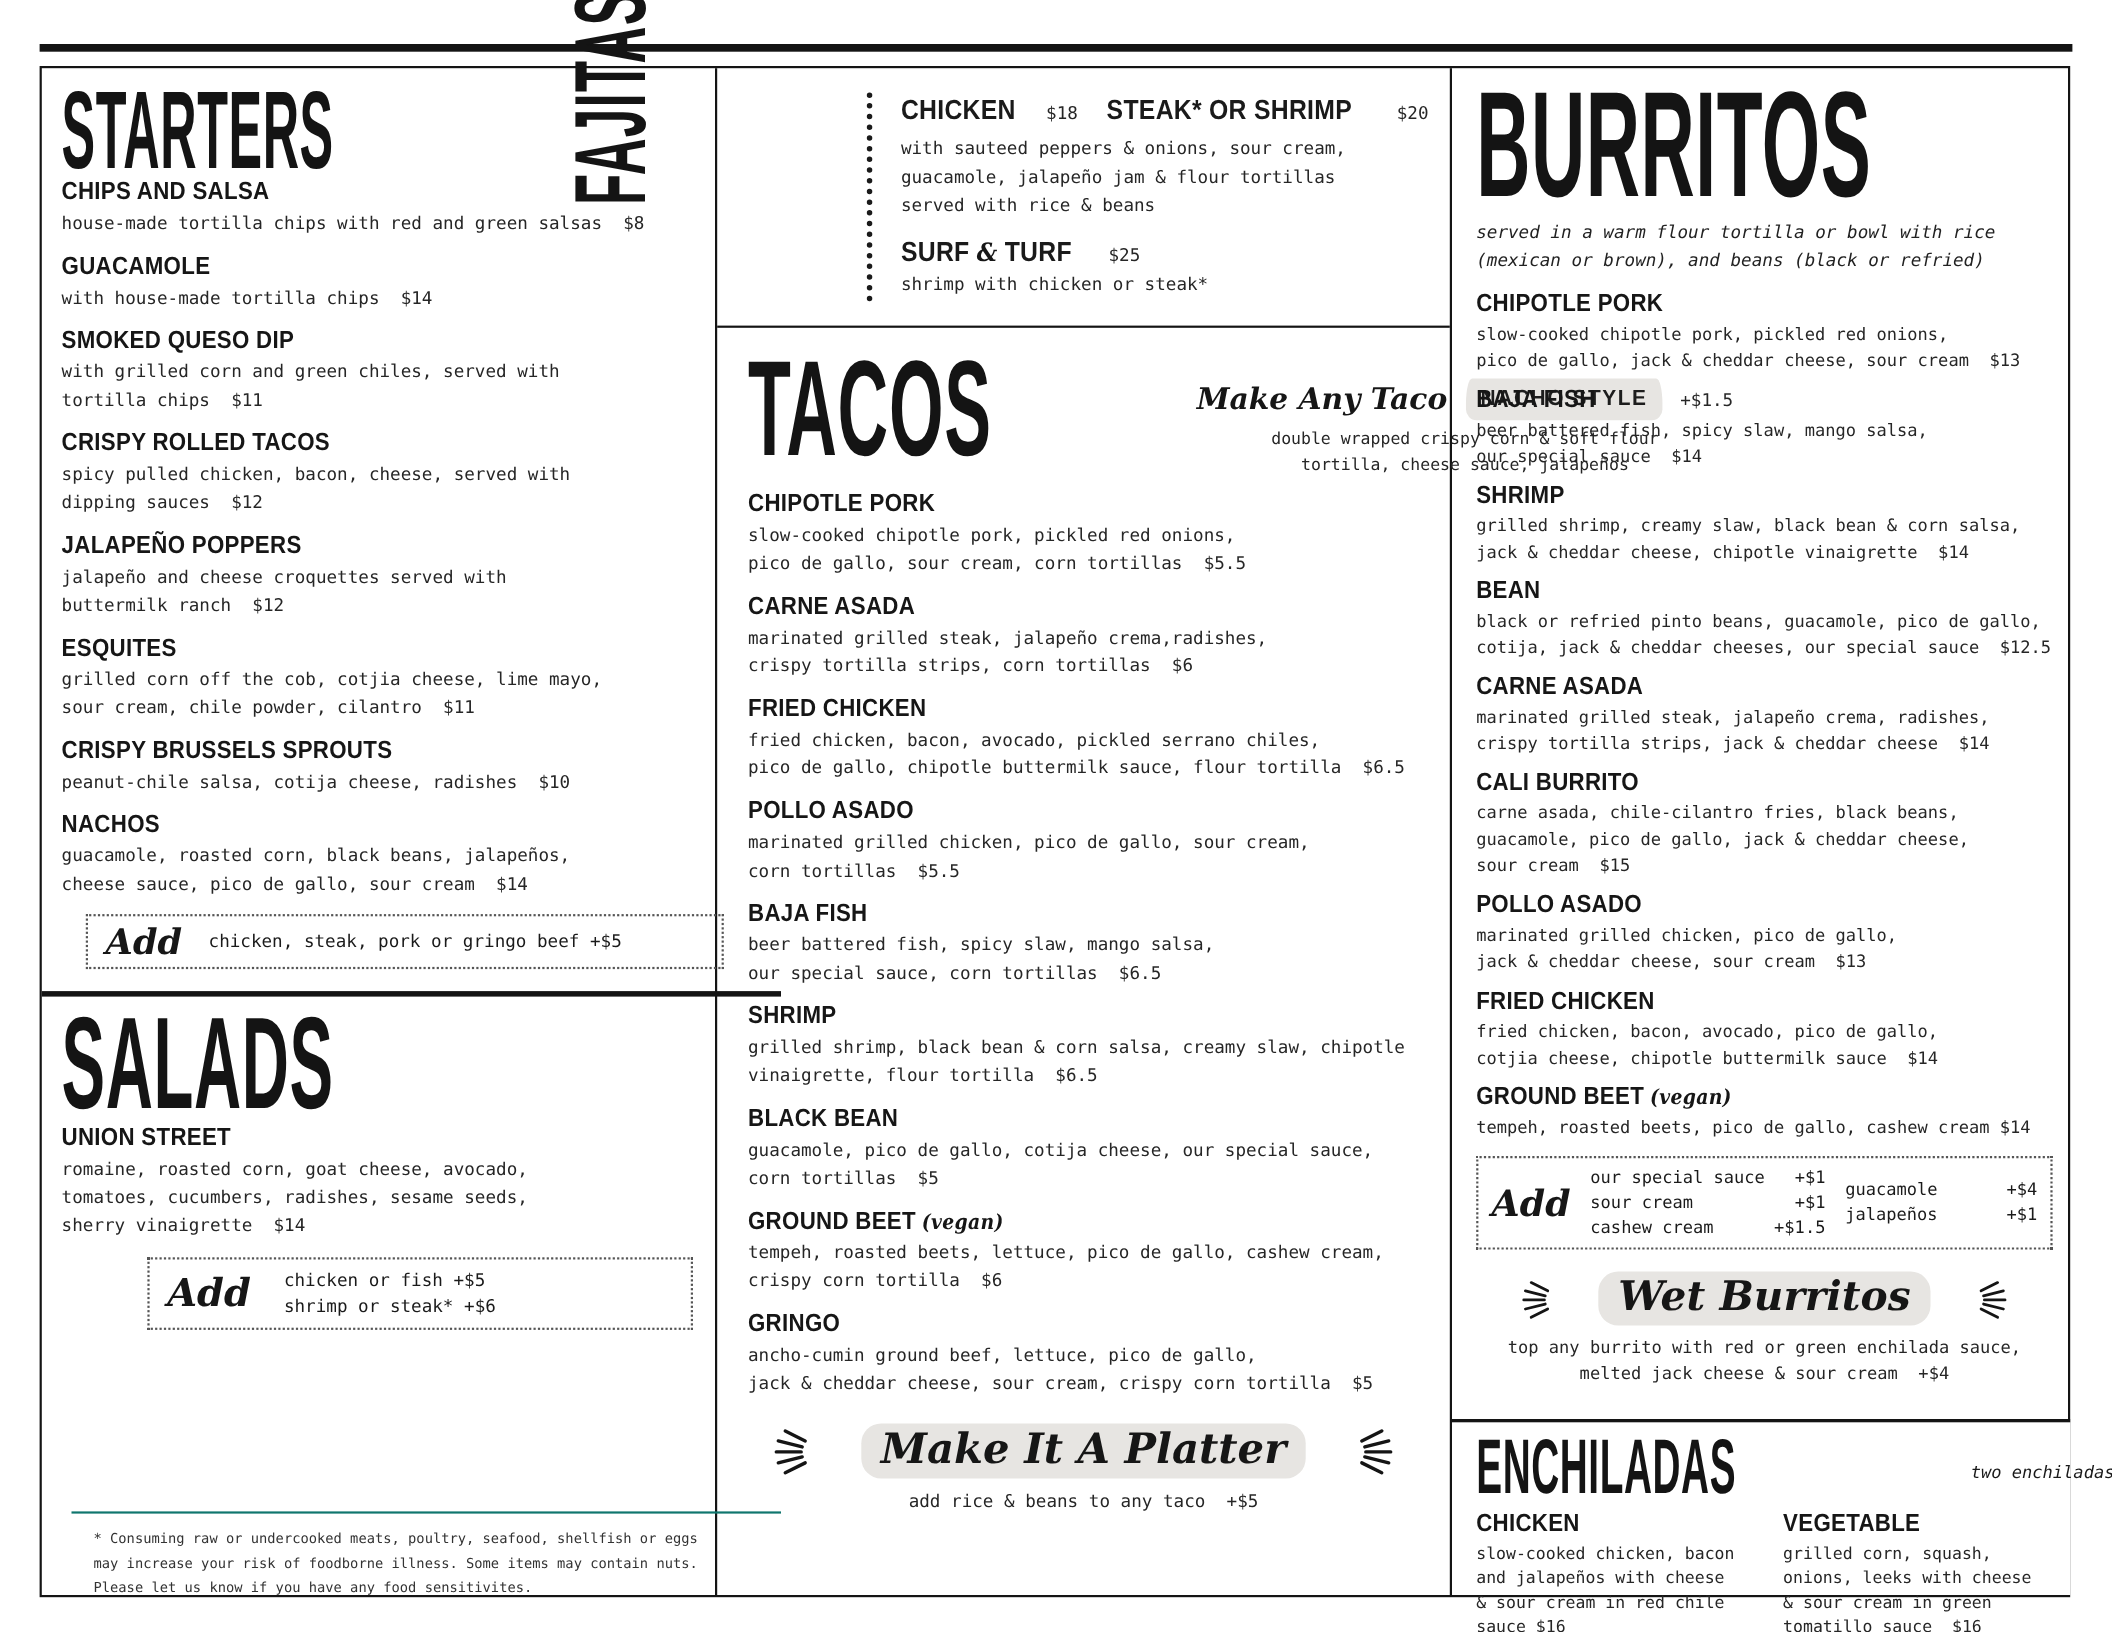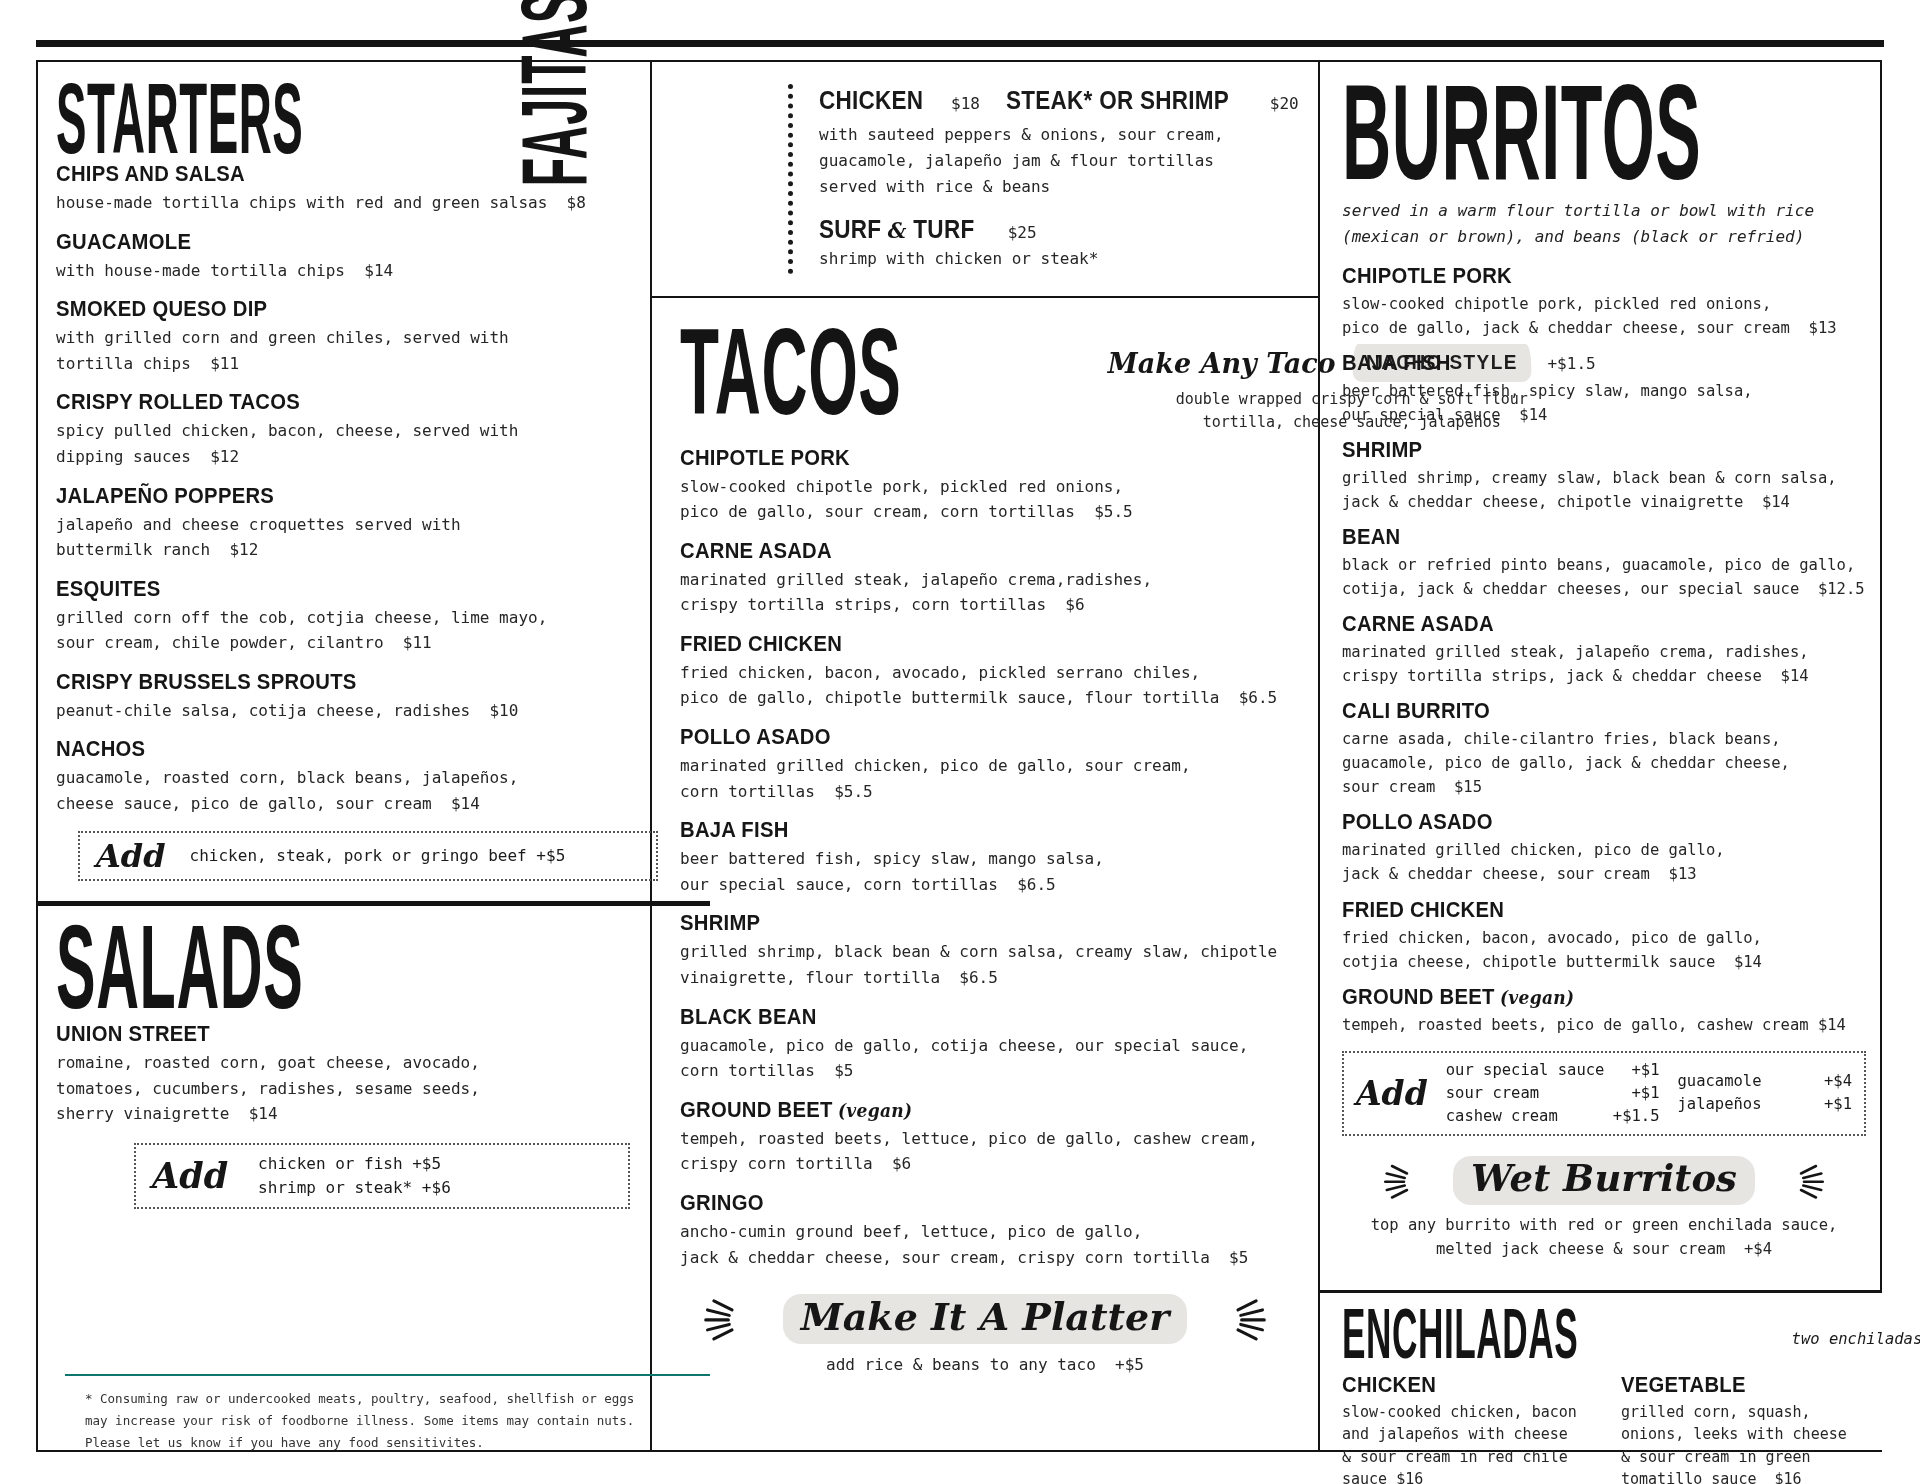--- a/index.html
+++ b/index.html
@@ -37,21 +37,21 @@
   .disclaimer{position:absolute;left:0;right:0;bottom:0;border-top:2px solid #0f766e;padding:12px 20px 14px 20px;font-size:12.5px;line-height:1.75;white-space:pre-wrap;color:#333;margin-left:27px;}
   
   .fajitas{height:236px;border-bottom:2px solid #141414;display:flex;align-items:center;box-sizing:border-box;padding:8px 16px 8px 34px;}
   .faj-title-wrap{position:relative;width:92px;height:212px;flex:0 0 auto;}
   .faj-title{position:absolute;left:50%;top:50%;transform:translate(-50%,-50%) rotate(-90deg) scale(.58,1.15);font-size:80px;letter-spacing:2px;}
   .faj-dots{height:190px;border-left:5px dotted #1a1a1a;margin:0 26px 0 10px;}
   .faj-content{display:flex;flex-direction:column;}
   .faj-row{display:flex;align-items:baseline;gap:16px;margin-bottom:4px;}
   
   .tacos-block{padding:24px 28px 0 28px;}
-  .tacos-head{display:flex;align-items:flex-start;gap:46px;margin-bottom:10px;}
+  .tacos-head{display:flex;align-items:flex-start;gap:26px;margin-bottom:10px;}
   .promo{margin-top:22px;}
   .promo-row{display:flex;align-items:center;gap:12px;}
   .promo-script{font-size:27px;white-space:nowrap;}
   .nacho{background:#e7e5e2;font-family:"Liberation Sans",sans-serif;font-weight:800;font-size:20px;letter-spacing:1.5px;padding:7px 14px 8px;border-radius:6px 6px 10px 10px/60% 60% 10px 10px;display:inline-block;transform:scaleX(.95);color:#1d1d1d;white-space:nowrap;}
   .promo-desc{font-size:15px;line-height:1.55;text-align:center;margin-top:6px;white-space:pre-wrap;}
   .platter{margin-top:24px;display:flex;flex-direction:column;align-items:center;}
   .platter-row{display:flex;align-items:center;gap:22px;}
   .hl{background:#e7e5e2;padding:2px 18px 6px;border-radius:18px;}
   .platter-script{font-size:38px;line-height:1.1;white-space:nowrap;}
   .platter-desc{font-size:16px;margin-top:8px;white-space:pre-wrap;}

